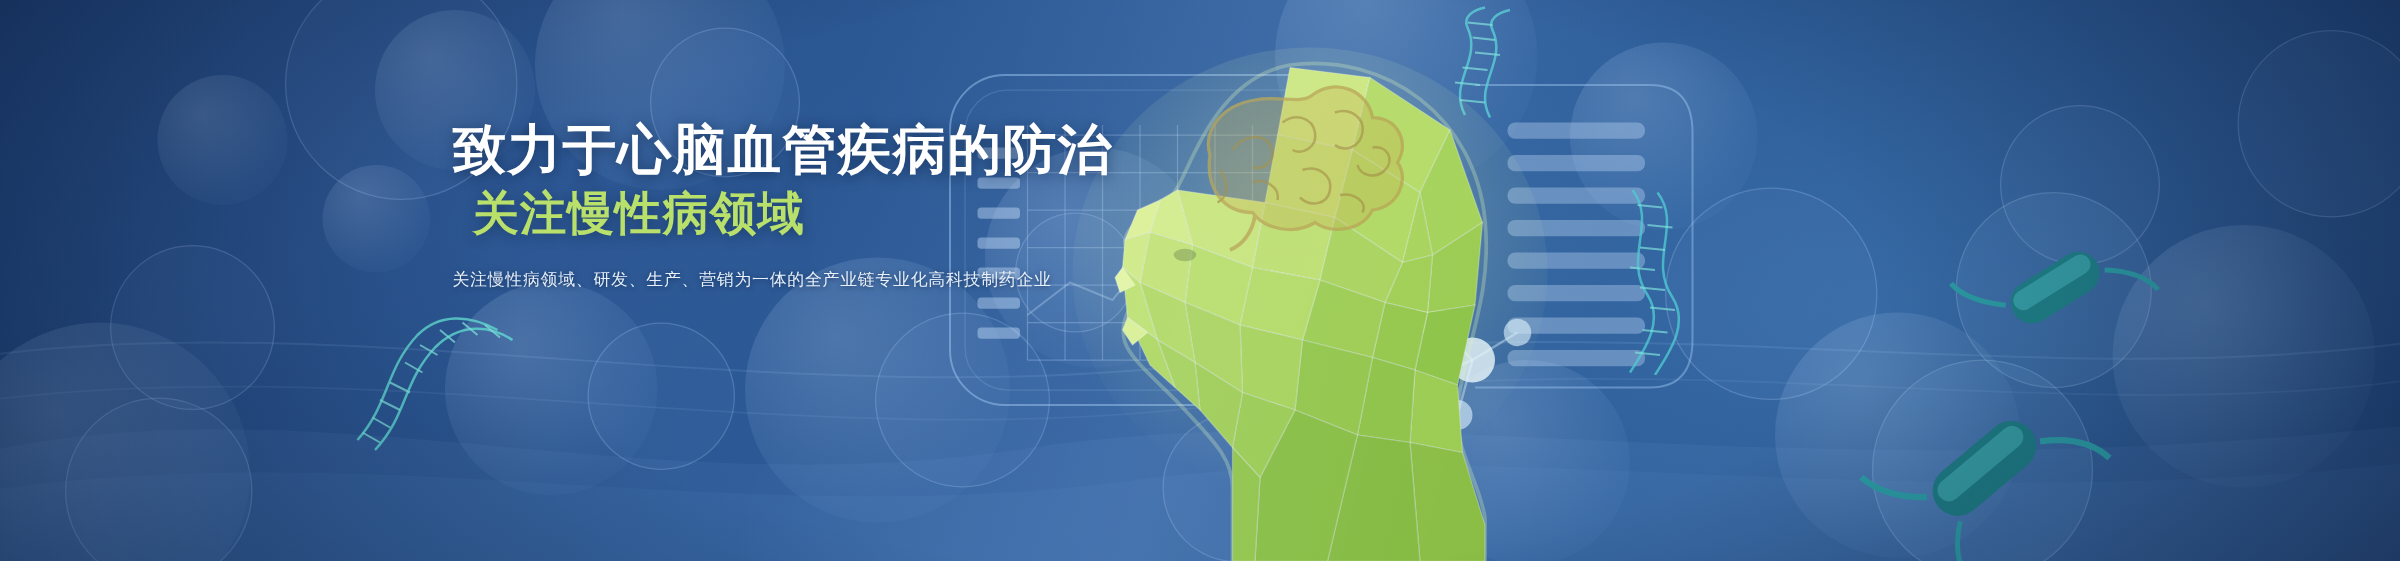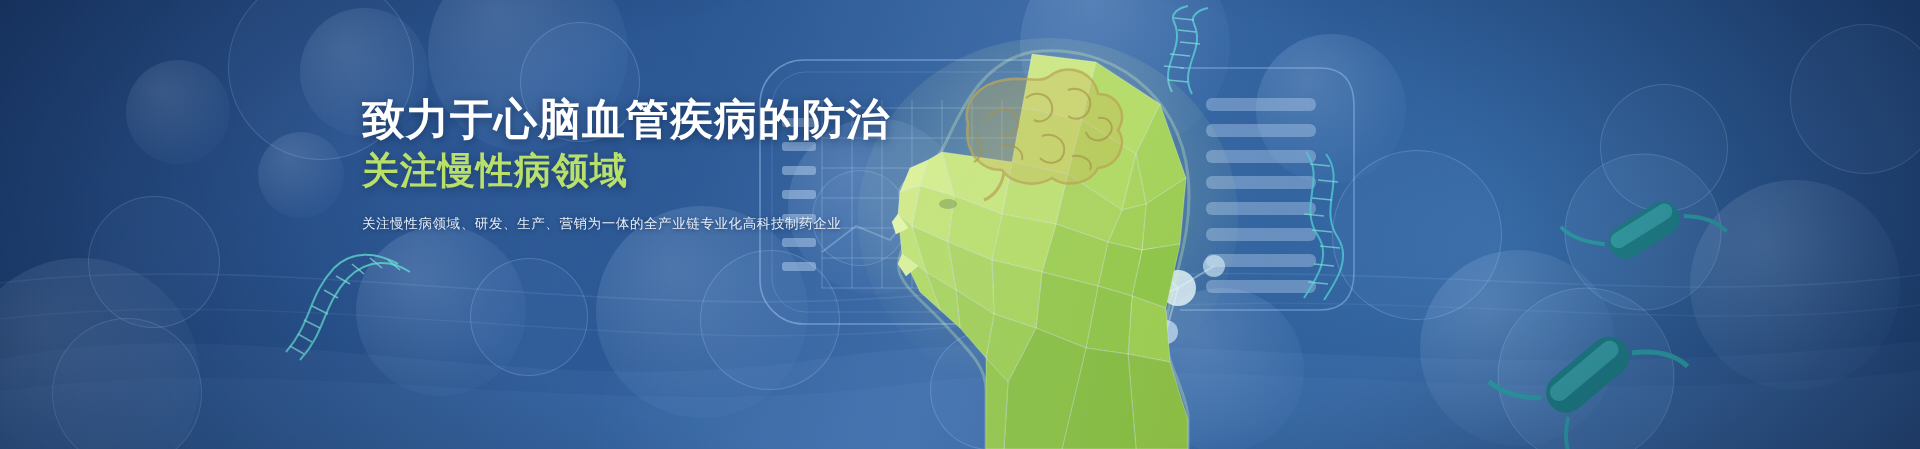--- a/index.html
+++ b/index.html
@@ -2,21 +2,21 @@
 <html><head>
 <meta charset="utf-8">
 <style>
   html,body{margin:0;padding:0;background:#1b3f72;}
   *{box-sizing:border-box;}
 
   #banner{
     position:relative;
     width:1920px;height:449px;
     overflow:hidden;
-    font-family:Liberation Serif, serif;
+    font-family:Liberation Sans, sans-serif;
     background:
       radial-gradient(ellipse 900px 600px at 78% 55%, rgba(70,130,190,0.55) 0%, rgba(70,130,190,0) 62%),
       radial-gradient(ellipse 700px 520px at 20% 35%, rgba(52,96,160,0.55) 0%, rgba(52,96,160,0) 65%),
       linear-gradient(118deg, #1e3f73 0%, #28538d 28%, #2f5f9d 50%, #27528c 72%, #1d3c6d 100%);
   }
 
   
   .sweep{
     position:absolute;inset:0;
     background:linear-gradient(104deg, rgba(255,255,255,0) 34%, rgba(190,220,255,0.10) 50%, rgba(255,255,255,0) 66%);
@@ -54,21 +54,21 @@
     margin:0;
     font-size:43px;
     line-height:1.12;
     font-weight:bold;
     color:#ffffff;
     letter-spacing:1px;
     white-space:nowrap;
     text-shadow:0 2px 10px rgba(8,26,56,0.55);
   }
   #h2{
-    margin:6px 0 0 0;
+    margin:6px 0 0 16px;
     font-size:37px;
     line-height:1.16;
     font-weight:bold;
     color:#b8e06a;
     letter-spacing:1px;
     white-space:nowrap;
     text-shadow:0 2px 10px rgba(8,26,56,0.45);
   }
   #sub{
     margin:22px 0 0 0;

